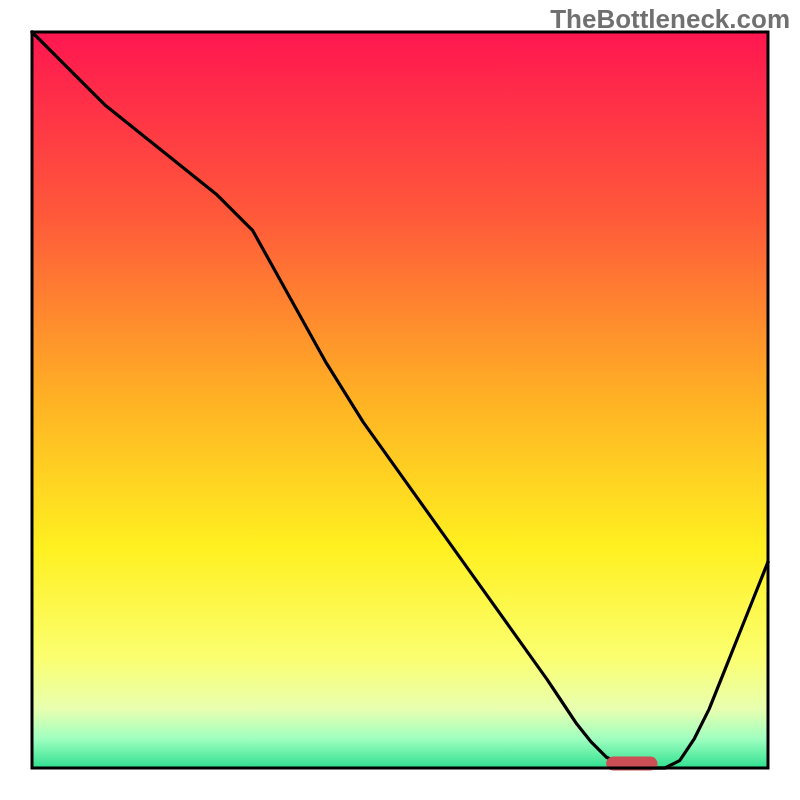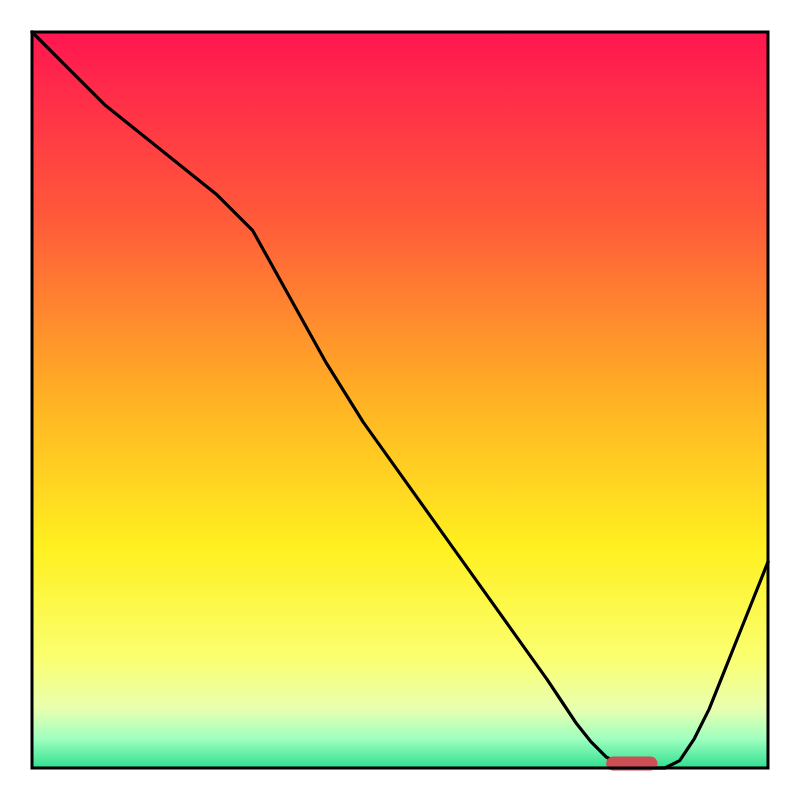--- a/index.html
+++ b/index.html
@@ -27,20 +27,21 @@
     letter-spacing: 0px;
   }
   svg {
     display: block;
   }
 </style>
 </head>
 <body>
 
 <div class="chart-container">
+  <div class="watermark">TheBottleneck.com</div>
   <svg id="chart-svg" width="800" height="800" viewBox="0 0 800 800">
       <defs>
         <linearGradient id="bg-grad" x1="0" y1="0" x2="0" y2="1">
           <stop offset="0%" stop-color="#ff1650"></stop>
           <stop offset="25%" stop-color="#ff593a"></stop>
           <stop offset="50%" stop-color="#ffb224"></stop>
           <stop offset="70%" stop-color="#fff020"></stop>
           <stop offset="85%" stop-color="#fbff70"></stop>
           <stop offset="92%" stop-color="#e8ffb0"></stop>
           <stop offset="96%" stop-color="#a0ffc0"></stop>

